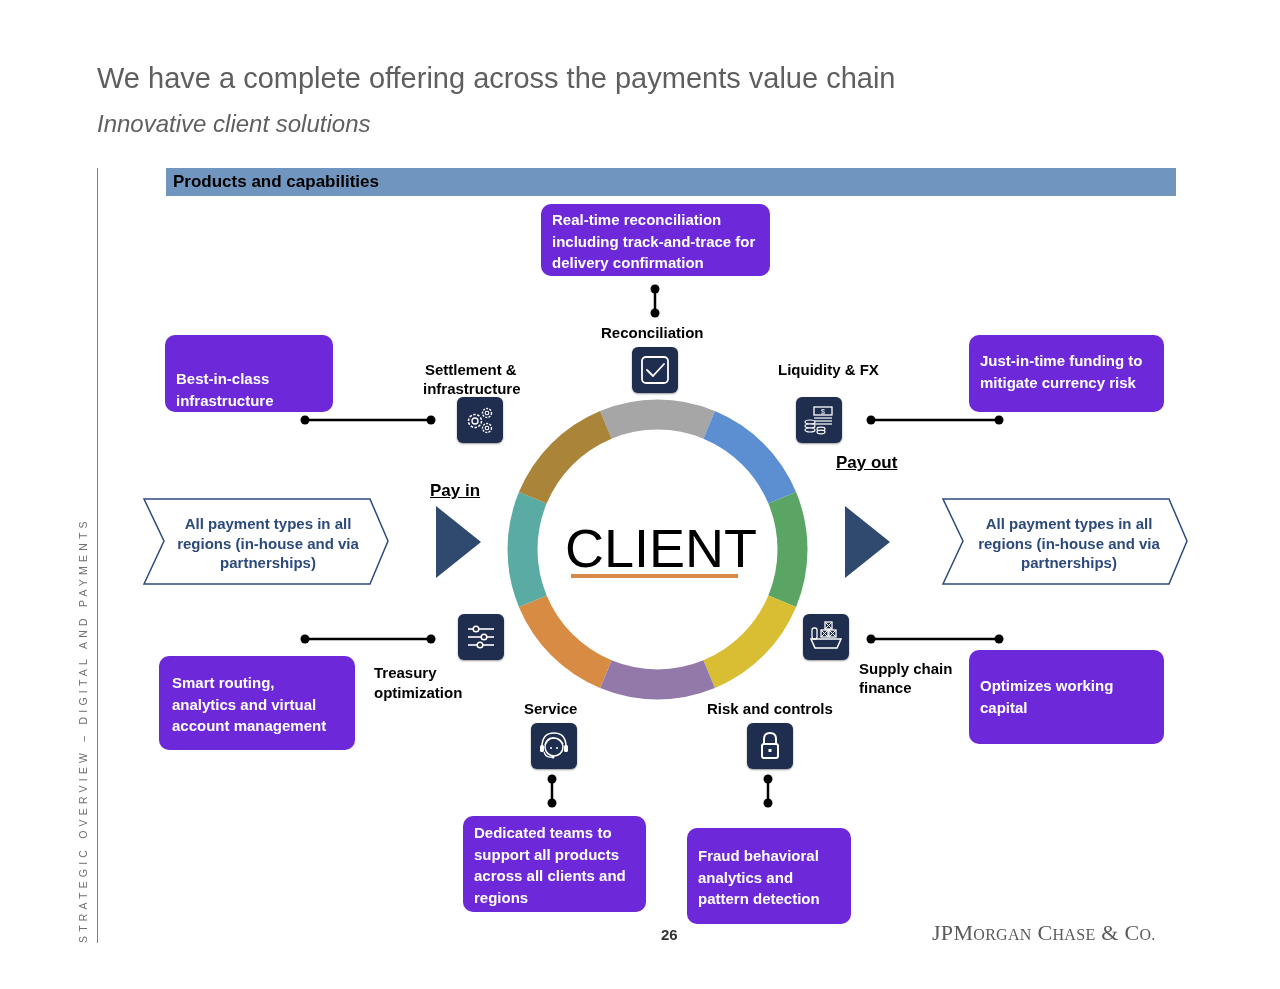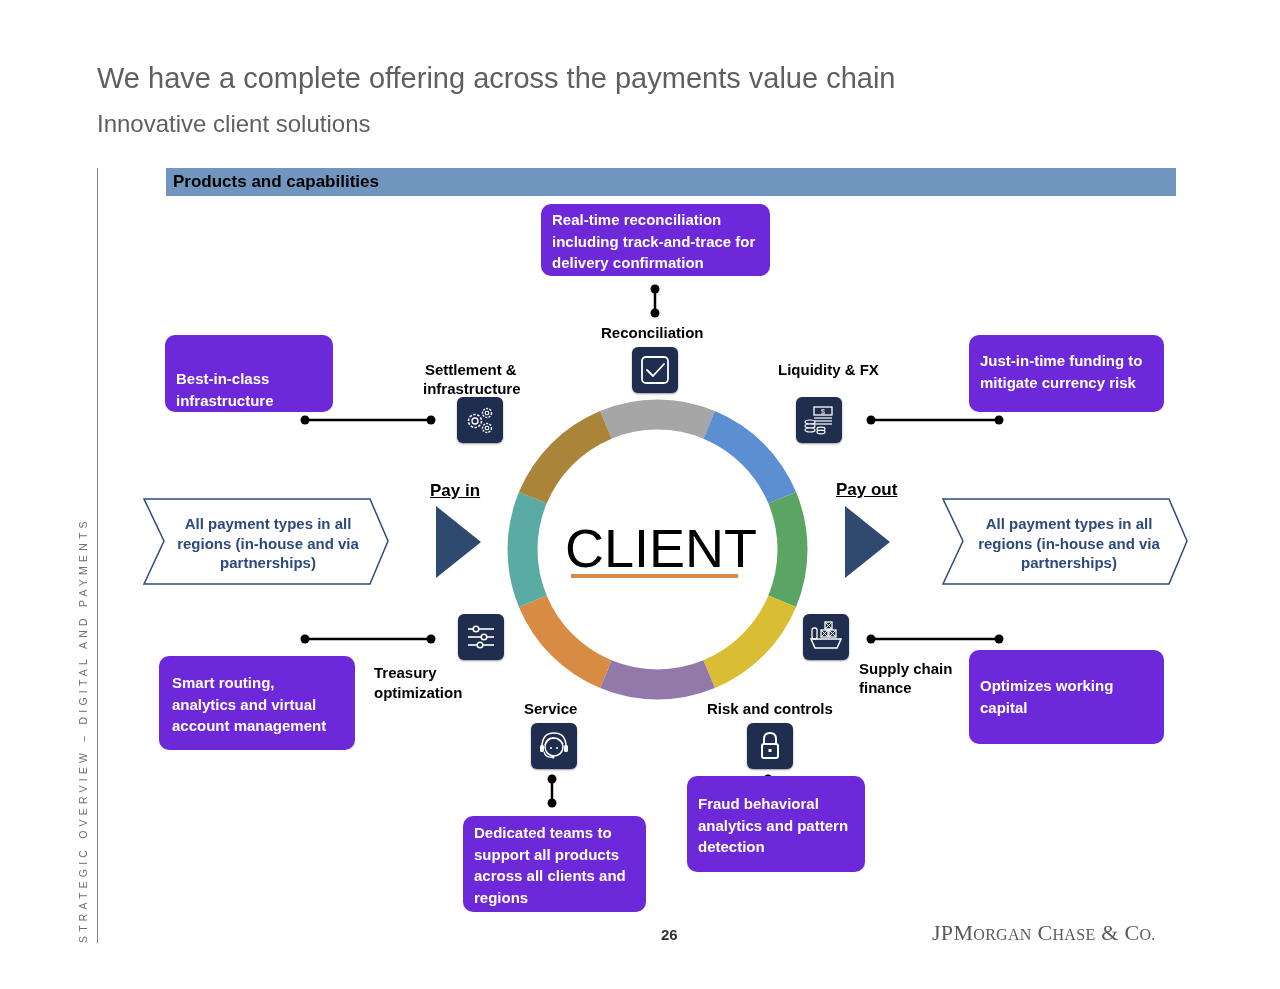--- a/index.html
+++ b/index.html
@@ -1,19 +1,19 @@
 <!DOCTYPE html>
 <html><head>
 <meta charset="utf-8">
 <style>
   html, body { margin:0; padding:0; background:#ffffff; }
   body { width:1280px; height:989px; position:relative; overflow:hidden; font-family:"Liberation Sans", sans-serif; }
   .abs { position:absolute; }
   .title { left:97px; top:62px; font-size:29px; color:#5f5f5f; white-space:nowrap; }
-  .subtitle { left:97px; top:110px; font-size:24px; color:#5f5f5f; white-space:nowrap; }
+  .subtitle { left:97px; top:110px; font-size:24px; color:#5f5f5f; font-style:italic; white-space:nowrap; }
   .vline { left:97px; top:168px; width:1px; height:775px; background:#7f7f7f; }
   .side-label { left:77px; top:943px; transform-origin:0 0; transform:rotate(-90deg); font-size:10.5px; letter-spacing:4.2px; color:#6f6f6f; white-space:nowrap; }
   .section-bar { left:166px; top:168px; width:1010px; height:28px; background:#7096bf; color:#000000; font-weight:bold; font-size:17px; line-height:28px; padding-left:7px; box-sizing:border-box; }
   .box { background:#6d28d9; color:#fff; font-weight:bold; font-size:15px; line-height:21.5px; border-radius:10px; box-sizing:border-box; padding:6px 11px; }
   .label { font-weight:bold; font-size:15px; color:#000000; line-height:19px; white-space:nowrap; }
   .icon-tile { width:46px; height:46px; background:#1f2d4f; border-radius:6px; box-shadow:0 1px 2px rgba(0,0,0,0.4); display:flex; align-items:center; justify-content:center; }
   .icon-tile svg { width:36px; height:36px; }
   .chevron-text { color:#2d4a7c; font-weight:bold; font-size:15px; line-height:19.5px; text-align:center; }
   .payhead { font-weight:bold; font-size:17px; text-decoration:underline; color:#000; white-space:nowrap; }
   .client-text { font-size:54px; color:#000; white-space:nowrap; }
@@ -81,21 +81,21 @@
   </svg>
 </div>
 <svg class="abs" style="left:864px;top:412px;width:142px;height:16px;">
   <line x1="7" y1="8" x2="135" y2="8" stroke="#000" stroke-width="2.5"></line>
   <circle cx="7" cy="8" r="4.5" fill="#000"></circle>
     <circle cx="135" cy="8" r="4.5" fill="#000"></circle>
 </svg>
 <div class="abs box" style="left:969px;top:335px;width:195px;height:77px;padding:15px 11px;">Just-in-time funding to mitigate currency risk</div>
 
 <div class="abs payhead" style="left:430px;top:481px;">Pay in</div>
-<div class="abs payhead" style="left:836px;top:480px;">Pay out</div>
+<div class="abs payhead" style="left:836px;top:453px;">Pay out</div>
 
 <svg class="abs" style="left:142px;top:497px;width:248px;height:90px;">
   <polygon points="2,2 228,2 246,44 228,87 2,87 22,44" fill="#fff" stroke="#2d4a7c" stroke-width="1.5"></polygon>
 </svg>
 <div class="abs chevron-text" style="left:170px;top:514px;width:196px;">All payment types in all regions (in-house and via partnerships)</div>
 
 <svg class="abs" style="left:941px;top:497px;width:248px;height:90px;">
   <polygon points="2,2 228,2 246,44 228,87 2,87 22,44" fill="#fff" stroke="#2d4a7c" stroke-width="1.5"></polygon>
 </svg>
 <div class="abs chevron-text" style="left:971px;top:514px;width:196px;">All payment types in all regions (in-house and via partnerships)</div>
@@ -187,18 +187,18 @@
     <path d="M12 16 V11 Q12 5 18 5 Q24 5 24 11 V16" fill="none" stroke="#fff" stroke-width="2"></path>
     <rect x="10" y="16" width="16" height="14" rx="2" fill="none" stroke="#fff" stroke-width="2"></rect>
     <rect x="16.5" y="21" width="3" height="3" fill="#fff"></rect>
   </svg>
 </div>
 <svg class="abs" style="left:758px;top:773px;width:20px;height:36px;">
   <line x1="10" y1="6" x2="10" y2="30" stroke="#000" stroke-width="2.5"></line>
   <circle cx="10" cy="6" r="4.5" fill="#000"></circle>
     <circle cx="10" cy="30" r="4.5" fill="#000"></circle>
 </svg>
-<div class="abs box" style="left:687px;top:776px;width:178px;height:96px;padding:17px 11px;">Fraud behavioral analytics and pattern detection</div>
+<div class="abs box" style="left:687px;top:828px;width:164px;height:96px;padding:17px 11px;">Fraud behavioral analytics and pattern detection</div>
 
 <div class="abs page-num">26</div>
 <div class="abs logo">
   <span>JP</span><span>M</span><span class="sc">ORGAN</span><span> </span><span>C</span><span class="sc">HASE</span><span> &amp; </span><span>C</span><span class="sc">O.</span>
 </div>
 
 </body></html>

